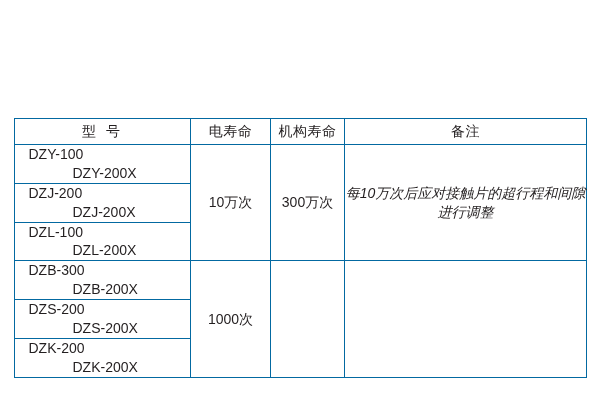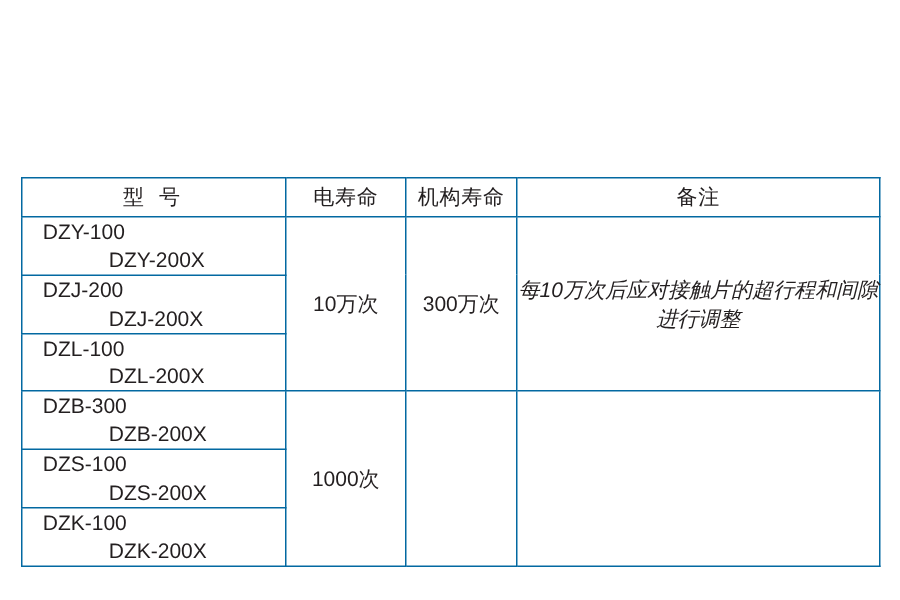--- a/index.html
+++ b/index.html
@@ -138,28 +138,28 @@
             </span>
           </td>
           <td rowspan="3">1000次</td>
           <td rowspan="3"></td>
           <td rowspan="3"></td>
         </tr>
 
         <tr>
           <td class="model-cell">
             <span class="model-inner">
-              <span class="model-a">DZS-100</span><span class="model-b">DZS-200X</span>
+              <span class="model-a">DZS-200</span><span class="model-b">DZS-200X</span>
             </span>
           </td>
         </tr>
 
         <tr>
           <td class="model-cell">
             <span class="model-inner">
-              <span class="model-a">DZK-100</span><span class="model-b">DZK-200X</span>
+              <span class="model-a">DZK-200</span><span class="model-b">DZK-200X</span>
             </span>
           </td>
         </tr>
       </tbody>
     </table>
   </div>
 </div>
 
 </body></html>

